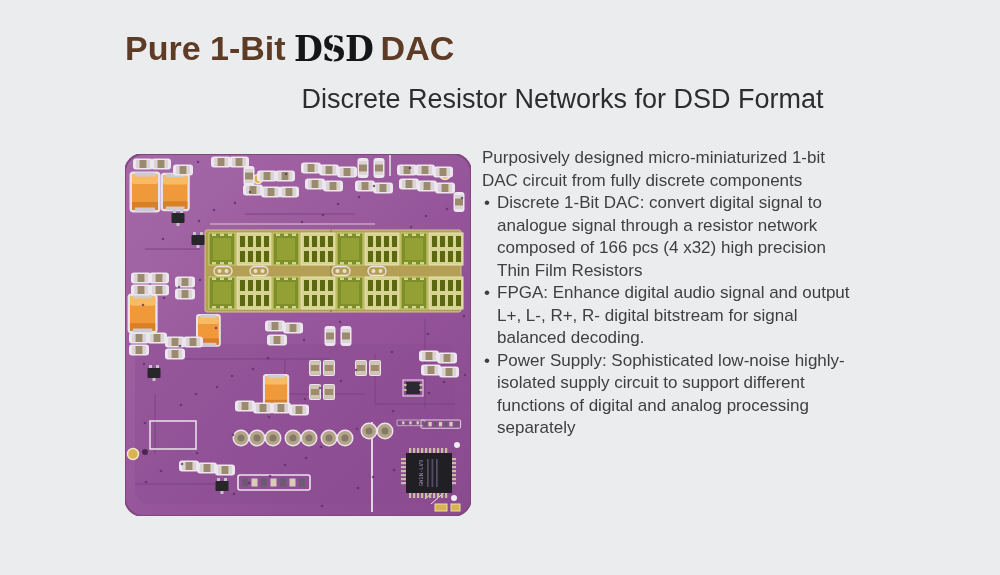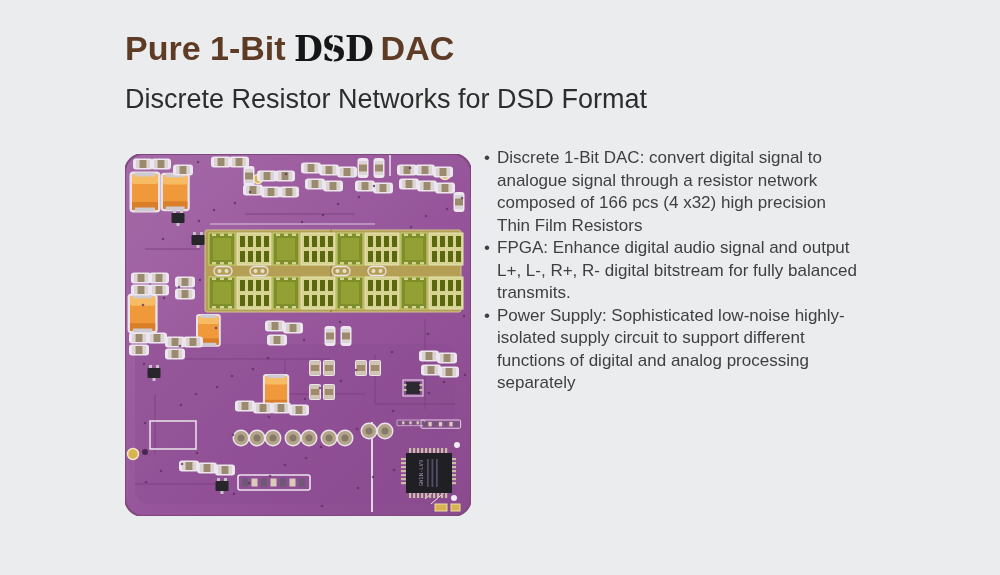--- a/index.html
+++ b/index.html
@@ -4,21 +4,21 @@
 <style>
   html,body{margin:0;padding:0;}
   body{background:#ebecee;font-family:"Liberation Sans",sans-serif;}
   .page{position:relative;width:1000px;height:575px;background:#ebecee;overflow:hidden;}
 
   .header{padding:28px 0 0 125px;}
   .title{margin:0;font-size:34px;font-weight:700;color:#5e3b24;line-height:1.18;letter-spacing:0;}
   .title .logo{position:relative;display:inline-block;font-family:"DejaVu Serif","Liberation Serif",serif;
     color:#161616;font-size:35px;letter-spacing:-1px;margin:0 6px;transform:scaleX(.95);vertical-align:-1px;}
   .title .s-wave{position:absolute;left:50%;top:50%;width:9px;height:34px;transform:translate(-50%,-53%);pointer-events:none;}
-  .subtitle{margin:15px 0 0 0;font-size:27px;font-weight:400;color:#2d2d2d;line-height:1.15;}
+  .subtitle{margin:15px 0 0 0;font-size:27px;font-weight:400;color:#2d2d2d;line-height:1.15;text-align:center;}
 
   .content{display:flex;align-items:flex-start;margin:39px 0 0 125px;}
   .pcb-figure{flex:none;width:346px;height:362px;}
   .pcb-figure svg{display:block;}
 
   .text-col{width:377px;margin-left:11px;margin-top:-7px;
     font-size:17px;line-height:22.5px;color:#3f3f3f;}
   .intro{margin:0;white-space:pre-wrap;}
   ul.bullets{margin:0;padding:0 0 0 15px;list-style:none;}
   ul.bullets li{position:relative;white-space:pre-wrap;}
@@ -393,21 +393,22 @@
             <circle cx="301" cy="62" r="1.3" fill="#5c2f60" opacity="0.75"></circle>
             <circle cx="18" cy="151" r="1.3" fill="#5c2f60" opacity="0.75"></circle>
             <circle cx="71" cy="240" r="1.3" fill="#5c2f60" opacity="0.75"></circle>
             <circle cx="124" cy="329" r="1.3" fill="#5c2f60" opacity="0.75"></circle>
             <circle cx="177" cy="68" r="1.3" fill="#5c2f60" opacity="0.75"></circle>
           </g>
       </svg>
     </div>
 
     <div class="text-col">
+      <p class="intro">Purposively designed micro-miniaturized 1-bit DAC circuit from fully discrete components</p>
       <ul class="bullets">
         <li>Discrete 1-Bit DAC: convert digital signal to analogue signal through a resistor network composed of 166 pcs (4 x32) high precision Thin Film Resistors</li>
-        <li>FPGA: Enhance digital audio signal and output L+, L-, R+, R- digital bitstream for fully balanced transmits.</li>
+        <li>FPGA: Enhance digital audio signal and output L+, L-, R+, R- digital bitstream for signal balanced decoding.</li>
         <li>Power Supply: Sophisticated low-noise highly-isolated supply circuit to support different functions of digital and analog processing separately</li>
       </ul>
     </div>
 
   </div>
 </div>
 
 </body></html>

